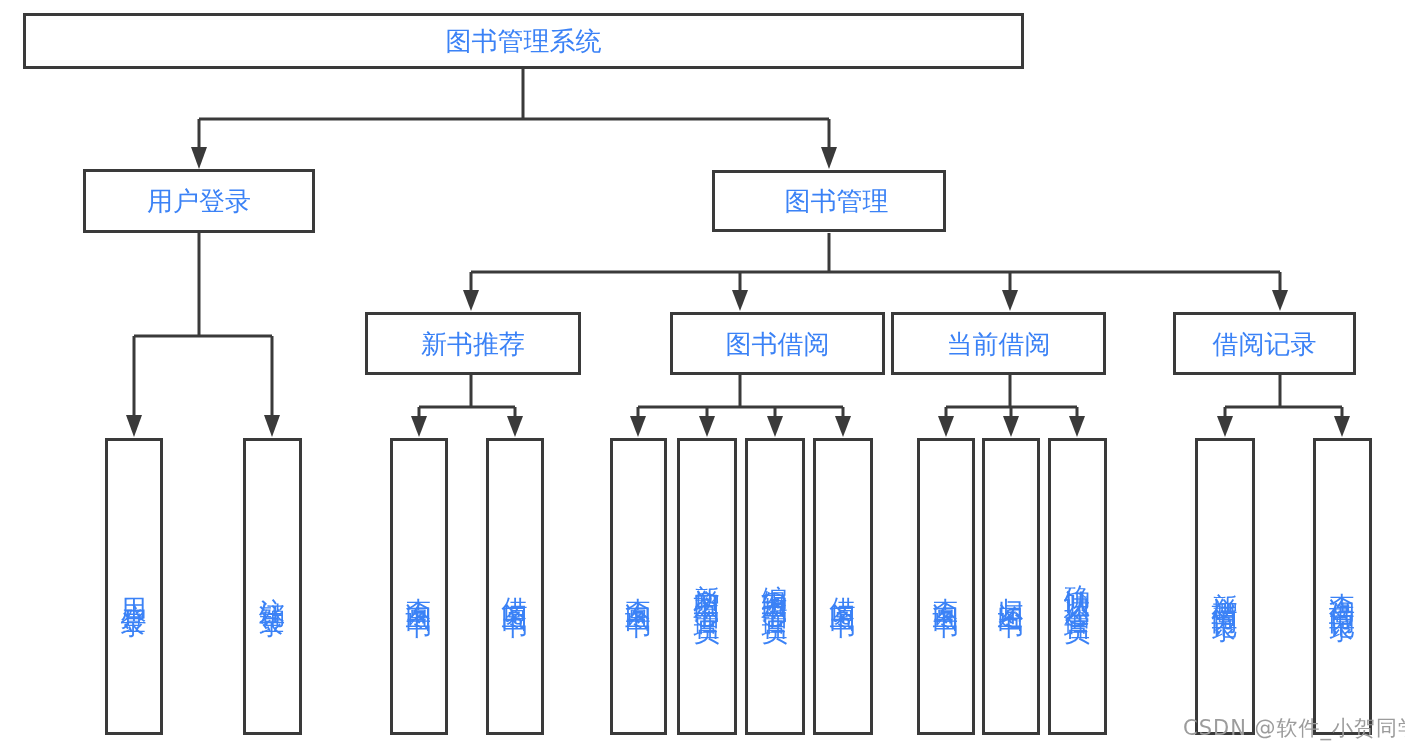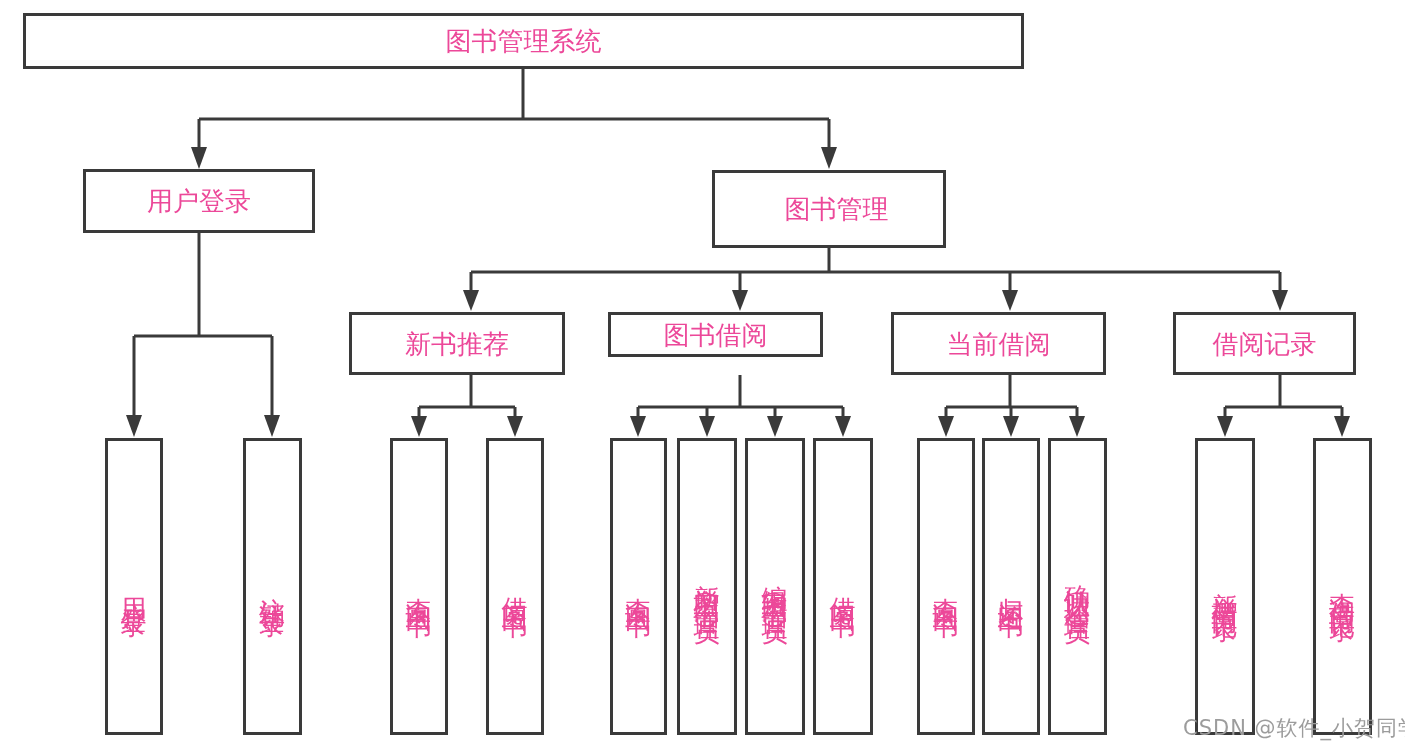--- a/index.html
+++ b/index.html
@@ -12,21 +12,21 @@
   }
   #connectors{position:absolute;left:0;top:0;width:1405px;height:747px;}
   .box{
     position:absolute;
     box-sizing:border-box;
     background:#ffffff;
     border:3px solid #3a3a3a;
     display:flex;
     align-items:center;
     justify-content:center;
-    color:#ec4899;
+    color:#3b82f6;
     font-size:26px;
     line-height:1;
     text-align:center;
     white-space:nowrap;
     z-index:2;
   }
   .vbox{
     writing-mode:vertical-rl;
     letter-spacing:5px;
     font-size:26px;
@@ -84,24 +84,24 @@
       <polygon points="1003,416 1019,416 1011,437"></polygon>
       <polygon points="1069,416 1085,416 1077,437"></polygon>
       <polygon points="1217,416 1233,416 1225,437"></polygon>
       <polygon points="1334,416 1350,416 1342,437"></polygon>
     </g>
   </svg>
 
   <div class="box" style="left:23px;top:13px;width:1001px;height:56px;">图书管理系统</div>
 
   <div class="box" style="left:83px;top:169px;width:232px;height:64px;">用户登录</div>
-  <div class="box" style="left:712px;top:170px;width:234px;height:78px;padding-left:15px;">图书管理</div>
+  <div class="box" style="left:712px;top:170px;width:234px;height:62px;padding-left:15px;">图书管理</div>
 
-  <div class="box" style="left:349px;top:312px;width:216px;height:63px;">新书推荐</div>
-  <div class="box" style="left:608px;top:312px;width:215px;height:45px;">图书借阅</div>
+  <div class="box" style="left:365px;top:312px;width:216px;height:63px;">新书推荐</div>
+  <div class="box" style="left:670px;top:312px;width:215px;height:63px;">图书借阅</div>
   <div class="box" style="left:891px;top:312px;width:215px;height:63px;">当前借阅</div>
   <div class="box" style="left:1173px;top:312px;width:183px;height:63px;">借阅记录</div>
 
   <div class="box vbox" style="left:105px;top:438px;width:58px;height:297px;">用户登录</div>
   <div class="box vbox" style="left:243px;top:438px;width:59px;height:297px;">注销登录</div>
 
   <div class="box vbox" style="left:390px;top:438px;width:58px;height:297px;">查询图书</div>
   <div class="box vbox" style="left:486px;top:438px;width:58px;height:297px;">借阅图书</div>
 
   <div class="box vbox" style="left:610px;top:438px;width:57px;height:297px;">查询图书</div>

